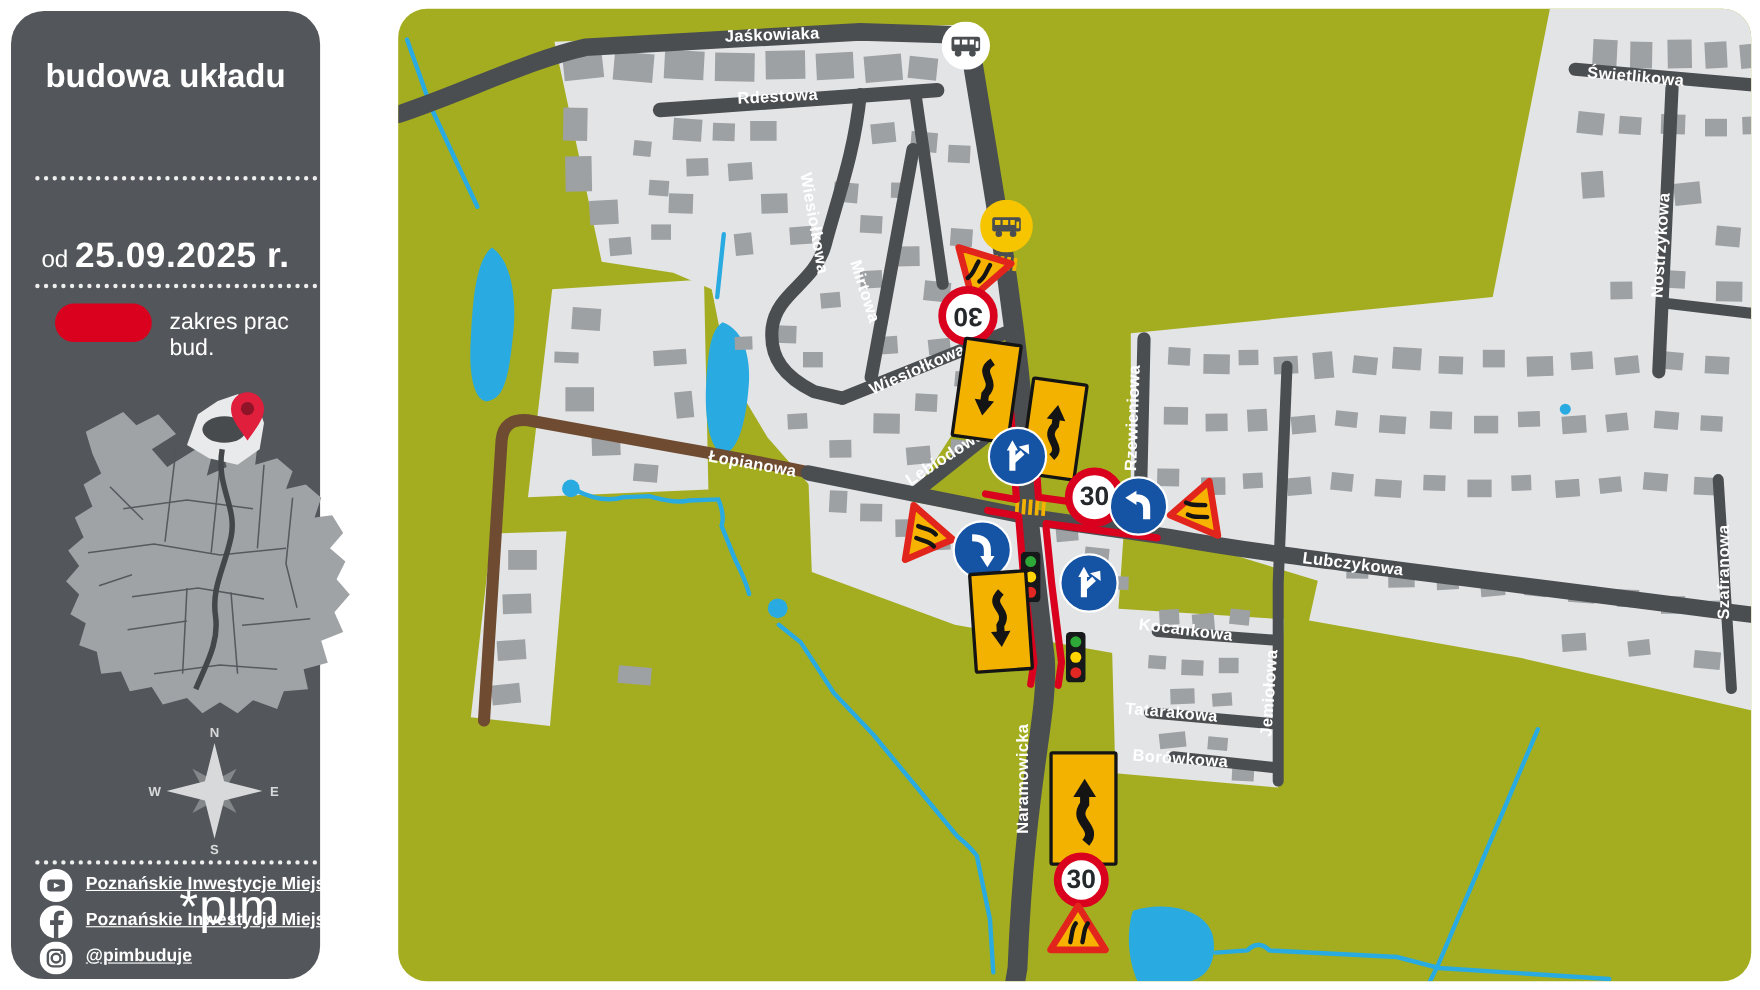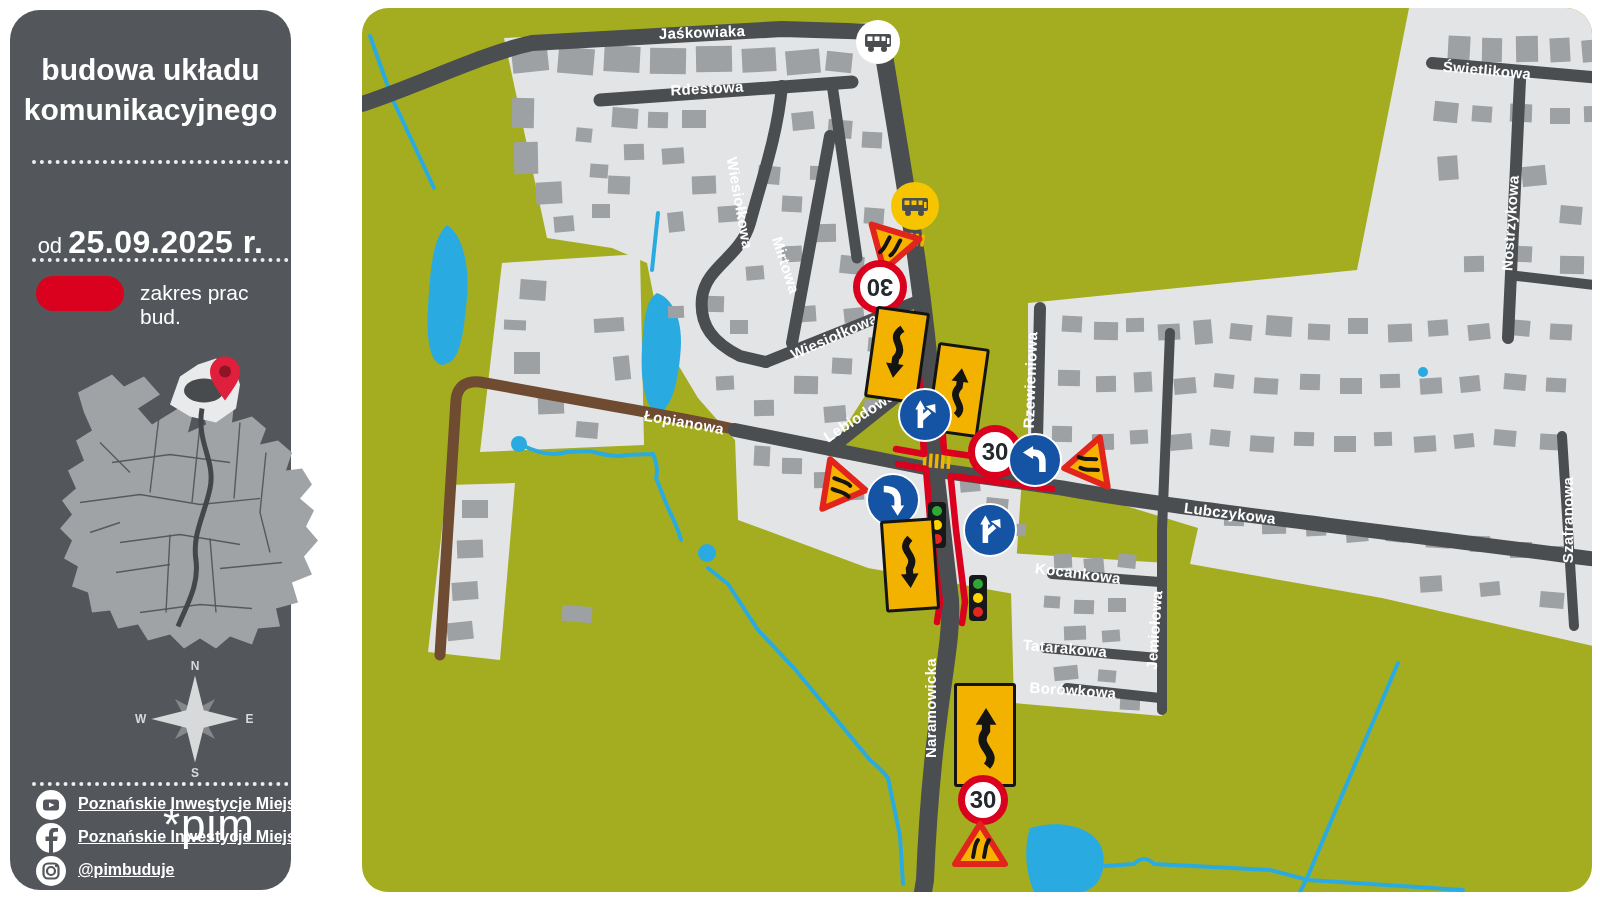--- a/index.html
+++ b/index.html
@@ -7,23 +7,23 @@
   .stage{position:relative;width:1600px;height:900px;background:#fff;overflow:hidden;}
 
   
   .sidebar{position:absolute;left:10px;top:10px;width:281px;height:880px;
     background:#53565a;border-radius:30px;color:#fff;}
   .title{position:absolute;top:20px;left:0;width:100%;text-align:center;
     font-size:30px;font-weight:bold;line-height:40px;}
   .dotted{position:absolute;left:22px;width:296px;border-top:4px dotted rgba(255,255,255,.9);}
   .d1{top:150px}.d2{top:248px}.d3{top:772px}
   .subtitle{position:absolute;top:166px;width:100%;text-align:center;font-size:22px;}
-  .dateline{position:absolute;top:192px;width:100%;text-align:center;font-size:22px;}
+  .dateline{position:absolute;top:182px;width:100%;text-align:center;font-size:22px;}
   .dateline b{font-size:32px;letter-spacing:.5px;}
-  .legend{position:absolute;top:264px;left:0;width:100%;height:40px;}
+  .legend{position:absolute;top:264px;left:14px;width:100%;height:40px;}
   .pill{position:absolute;left:26px;top:2px;width:88px;height:35px;border-radius:18px;background:#d9011d;}
   .legend-label{position:absolute;left:130px;top:7px;font-size:21px;}
   .citymap{position:absolute;top:300px;left:10px;width:320px;height:345px;}
   .compass{position:absolute;top:648px;left:112px;width:146px;height:122px;}
   .social-row{position:absolute;left:26px;height:32px;}
   .s1{top:780px}.s2{top:813px}.s3{top:846px}
   .social-icon{position:absolute;left:0;top:0;width:30px;height:30px;}
   .social-label{position:absolute;left:42px;top:5px;font-size:16px;font-weight:bold;white-space:nowrap;text-decoration:underline;}
   .pim-logo{position:absolute;right:36px;top:790px;font-size:44px;color:#fff;
     font-weight:normal;letter-spacing:1px;}
@@ -44,21 +44,21 @@
   .yrect{background:#f3b200;border:3px solid #141414;border-radius:3px;box-sizing:border-box;}
 </style>
 </head>
 <body>
 
 <div class="stage">
 
   <aside class="sidebar">
     <h1 class="title">
       <span>budowa układu</span><br>
-      <span>komunikacyjnego</span><br>
+      <br>
     </h1>
     <div class="dotted d1"></div>
     <p class="dateline">
       <span>od</span>
       <b>25.09.2025 r.</b>
     </p>
     <div class="dotted d2"></div>
     <div class="legend">
       <span class="pill"></span>
       <span class="legend-label">zakres prac bud.</span>

